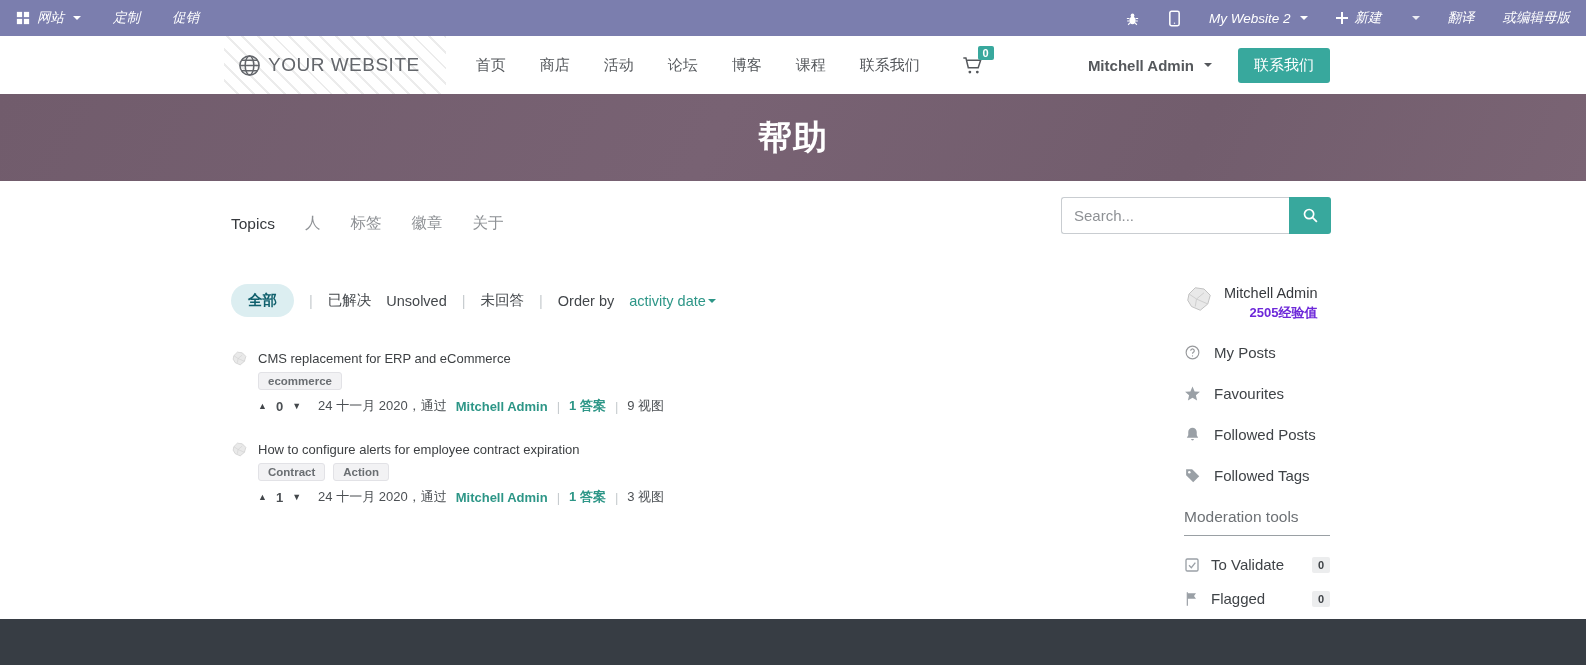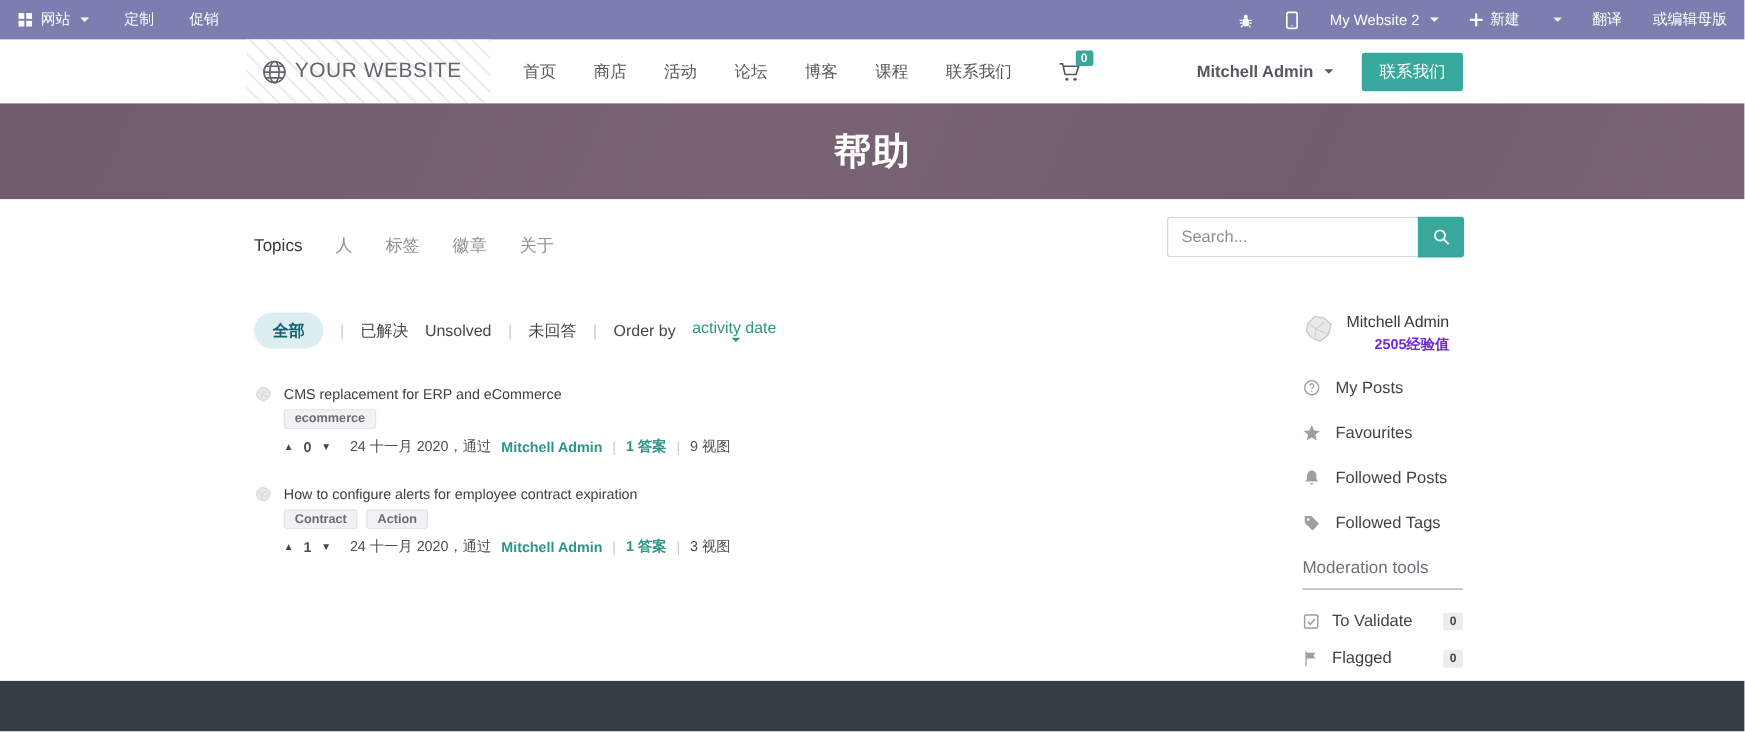--- a/index.html
+++ b/index.html
@@ -8,21 +8,21 @@
     font-family:"Liberation Sans", sans-serif;
     background:#ffffff;
     display:flex; flex-direction:column;
     color:#3f4347;
   }
 
   
   .admin-bar {
     height:36px; background:#7b7eae; color:#fff;
     display:flex; align-items:center; padding:13px 16px;
-    font-size:13.5px; flex-shrink:0;
+    font-size:13.5px; flex-shrink:0;font-style:italic;
   }
   .admin-left { display:flex; align-items:center; gap:32px; }
   .admin-item { display:flex; align-items:center; gap:7px; cursor:pointer; white-space:nowrap; }
   .admin-right { margin-left:auto; display:flex; align-items:center; gap:28px; }
   .caret { display:inline-block; width:0; height:0;
     border-left:4px solid transparent; border-right:4px solid transparent;
     border-top:4px solid currentColor; margin-left:2px; }
   .icon-svg { display:inline-block; vertical-align:middle; }
 
   
@@ -76,21 +76,21 @@
   .sidebar { width:146px; margin-left:53px; }
 
   
   .filter-row { display:flex; align-items:center; gap:15px; font-size:14.5px; color:#43474b; }
   .pill-active {
     background:#dceef1; color:#10606d; font-weight:600;
     padding:7px 17px; border-radius:18px; cursor:pointer;
   }
   .filter-link { cursor:pointer; }
   .sep { color:#c6cbce; }
-  .order-link { color:#2d9687; cursor:pointer; display:inline-flex; align-items:center; gap:0;flex-direction:column; }
+  .order-link { color:#2d9687; cursor:pointer; display:inline-flex; align-items:center; gap:0; }
   .new-post-btn {
     margin-left:auto; margin-right:218px; width:196px; height:37px;
     background:#38a89d; color:#f2faf9; border:none; border-radius:3px;
     font-size:15px; cursor:pointer; font-family:inherit;
   }
 
   
   .posts { margin-top:33px; }
   .post { margin-bottom:26px; }
   .post-title-row { display:flex; align-items:center; gap:10px; }

